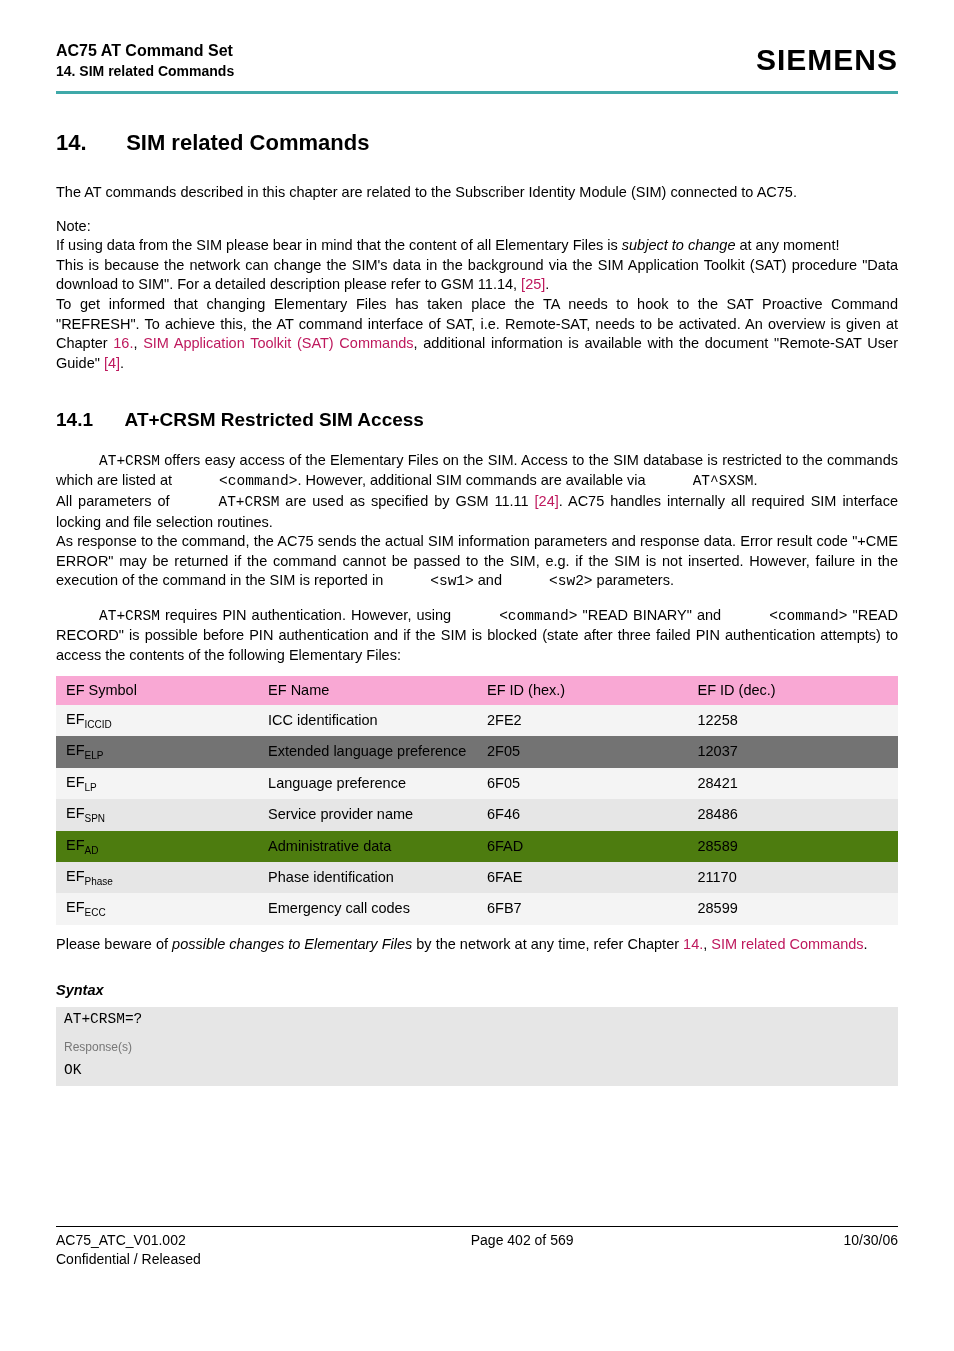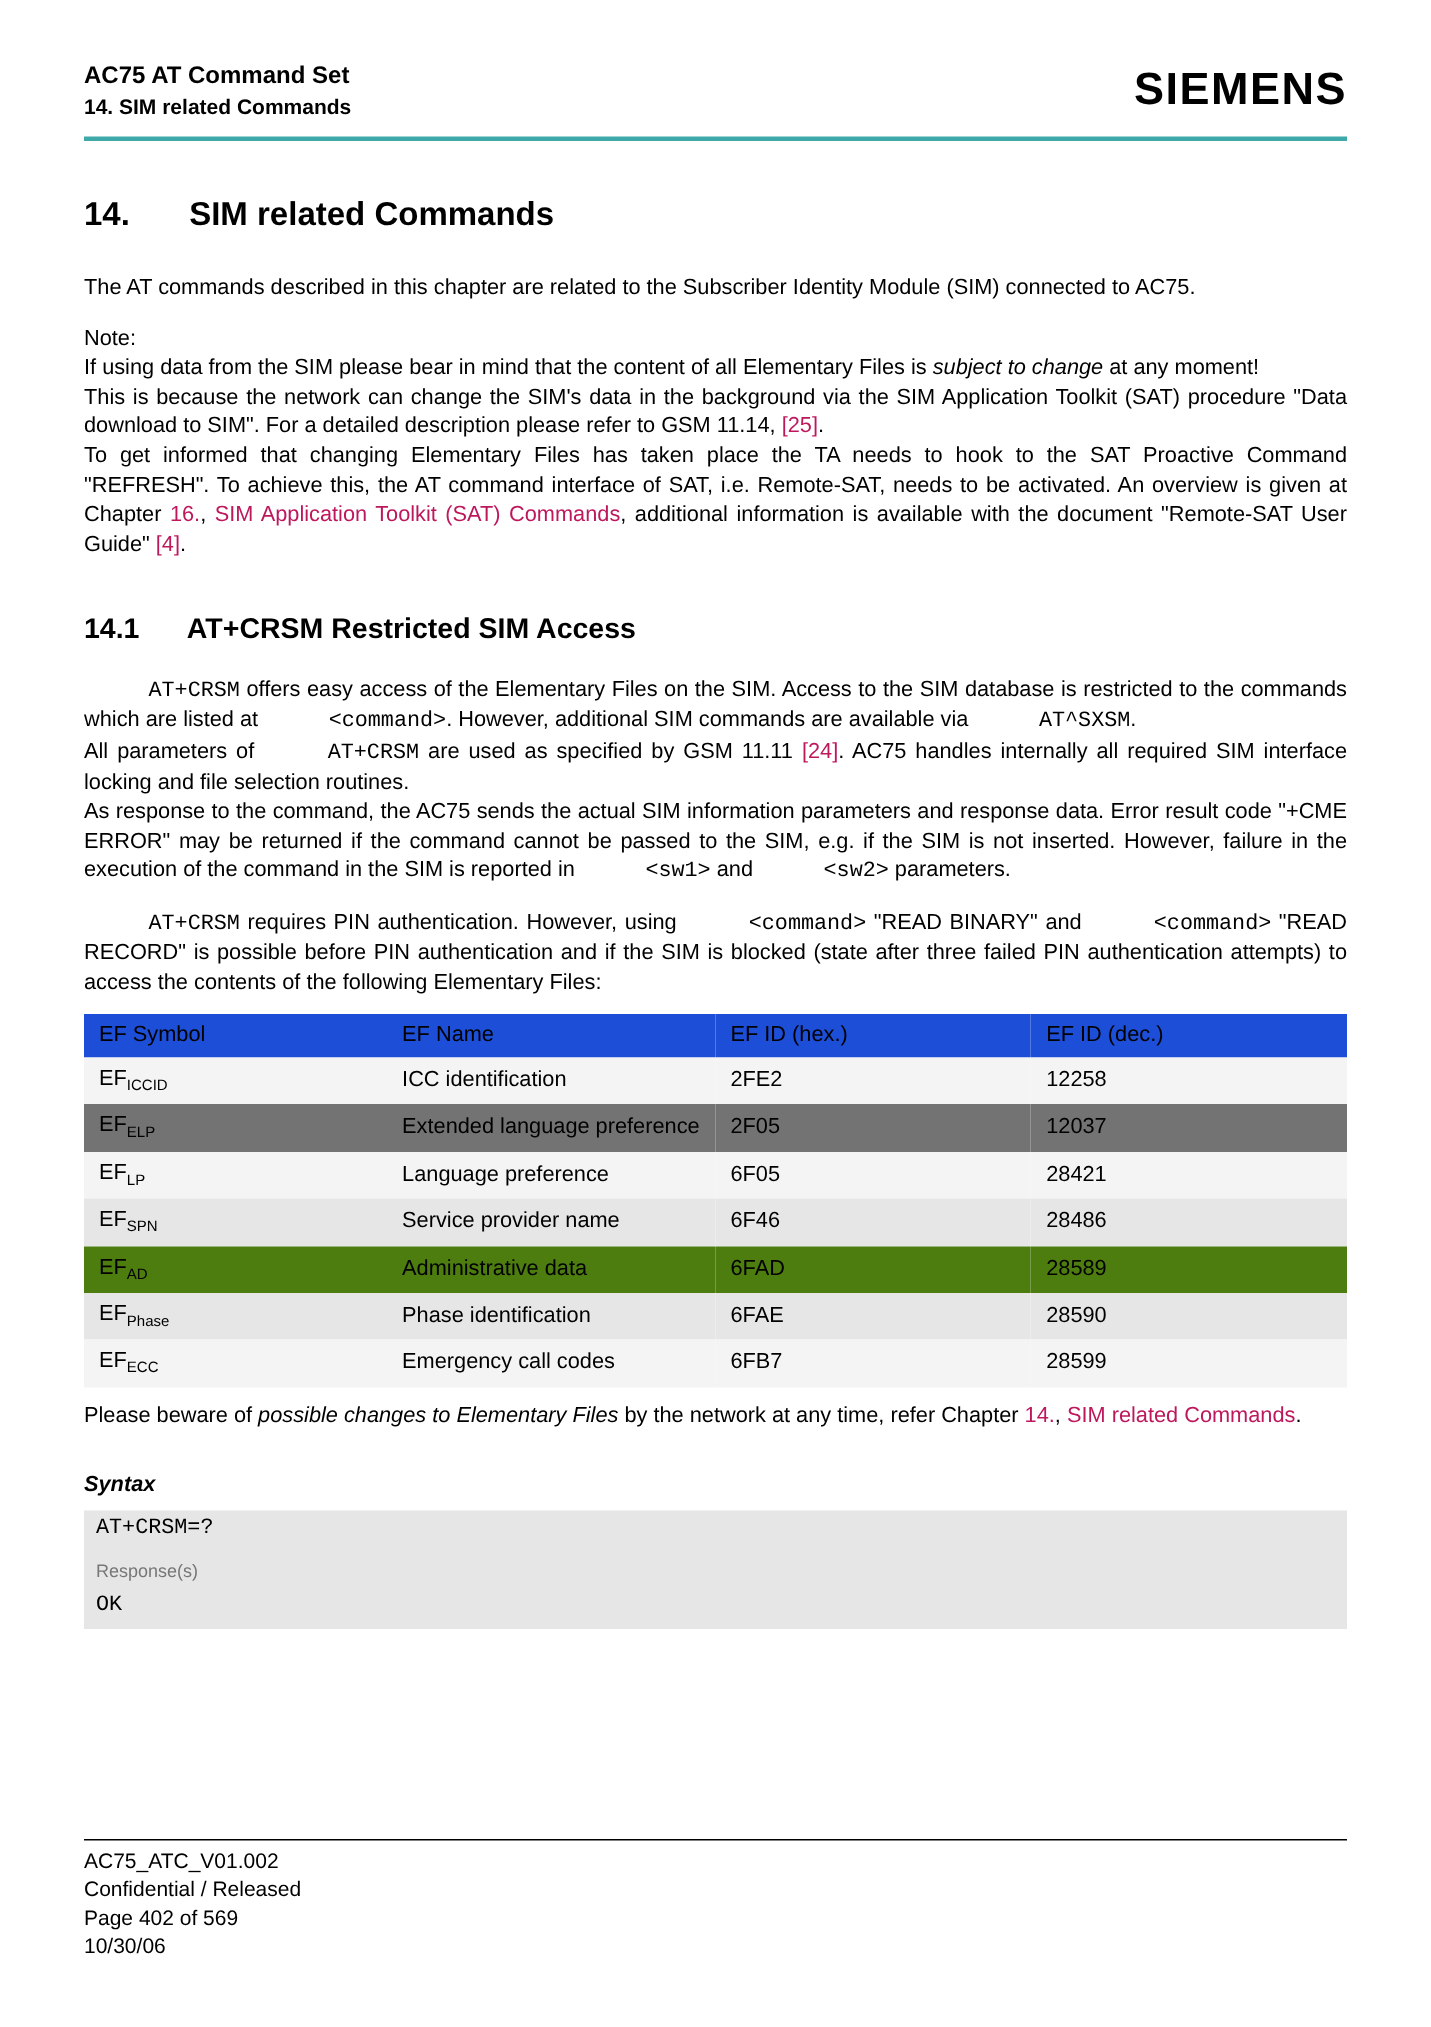--- a/index.html
+++ b/index.html
@@ -22,21 +22,21 @@
   .mono-link { font-family: "Courier New", monospace; color: #000000; margin-left: 43px; }
   table.ef { width: 100%; border-collapse: collapse; margin-top: 8px; margin-bottom: 10px; font-size: 14.5px; }
   table.ef th, table.ef td { text-align: left; padding: 5px 10px; }
   table.ef th { font-weight: normal; }
   .sub-sm { font-size: 10px; vertical-align: sub; }
   .syntax-label { font-weight: bold; font-style: italic; margin-top: 27px; margin-bottom: 6px; }
   .syntax-box { width: 100%; }
   .syntax-box .lbl { background: #e6e6e6; color: #777; font-size: 12px; padding: 3px 8px; }
   .syntax-box .val { background: #e6e6e6; font-family: "Courier New", monospace; padding: 3px 8px 6px 8px; font-size: 14.5px; }
   .footer-hr { border: none; border-top: 1px solid #000; margin-top: 140px; margin-bottom: 4px; }
-  .footer-row { display: flex; justify-content: space-between; font-size: 14px; flex-direction: column; }
+  .footer-row { display: flex; justify-content: space-between; font-size: 14px; }
 </style>
 </head>
 <body>
 
 <div class="header-row">
   <div class="header-left">
     <div class="title">AC75 AT Command Set</div>
     <div class="sub">14. SIM related Commands</div>
   </div>
   <div class="brand">SIEMENS</div>
@@ -77,21 +77,21 @@
 <div style="text-align:justify;">
   <span>As response to the command, the AC75 sends the actual SIM information parameters and response data. Error result code "+CME ERROR" may be returned if the command cannot be passed to the SIM, e.g. if the SIM is not inserted. However, failure in the execution of the command in the SIM is reported in </span><span class="mono-link">&lt;sw1&gt;</span><span> and </span><span class="mono-link">&lt;sw2&gt;</span><span> parameters.</span>
 </div>
 
 <div style="text-align:justify; margin-top:14px; margin-bottom:10px;">
   <span class="mono-link">AT+CRSM</span><span> requires PIN authentication. However, using </span><span class="mono-link">&lt;command&gt;</span><span> "READ BINARY" and </span><span class="mono-link">&lt;command&gt;</span><span> "READ RECORD" is possible before PIN authentication and if the SIM is blocked (state after three failed PIN authentication attempts) to access the contents of the following Elementary Files:</span>
 </div>
 
 <table class="ef">
   <thead>
-    <tr style="background: #1d4ed8;">
+    <tr style="background: #f9a8d4;">
       <th style="width:24%;">EF Symbol</th>
       <th style="width:26%;">EF Name</th>
       <th style="width:25%;">EF ID (hex.)</th>
       <th style="width:25%;">EF ID (dec.)</th>
     </tr>
   </thead>
   <tbody id="ef-body">
       <tr style="background: rgb(244, 244, 244);">
         <td><span>EF</span><span class="sub-sm">ICCID</span></td>
         <td>ICC identification</td>
@@ -119,21 +119,21 @@
       <tr style="background: #4d7c0f;">
         <td><span>EF</span><span class="sub-sm">AD</span></td>
         <td>Administrative data</td>
         <td>6FAD</td>
         <td>28589</td>
       </tr>
       <tr style="background: rgb(230, 230, 230);">
         <td><span>EF</span><span class="sub-sm">Phase</span></td>
         <td>Phase identification</td>
         <td>6FAE</td>
-        <td>28590</td>
+        <td>21170</td>
       </tr>
       <tr style="background: rgb(244, 244, 244);">
         <td><span>EF</span><span class="sub-sm">ECC</span></td>
         <td>Emergency call codes</td>
         <td>6FB7</td>
         <td>28599</td>
       </tr>
     </tbody>
 </table>
 

